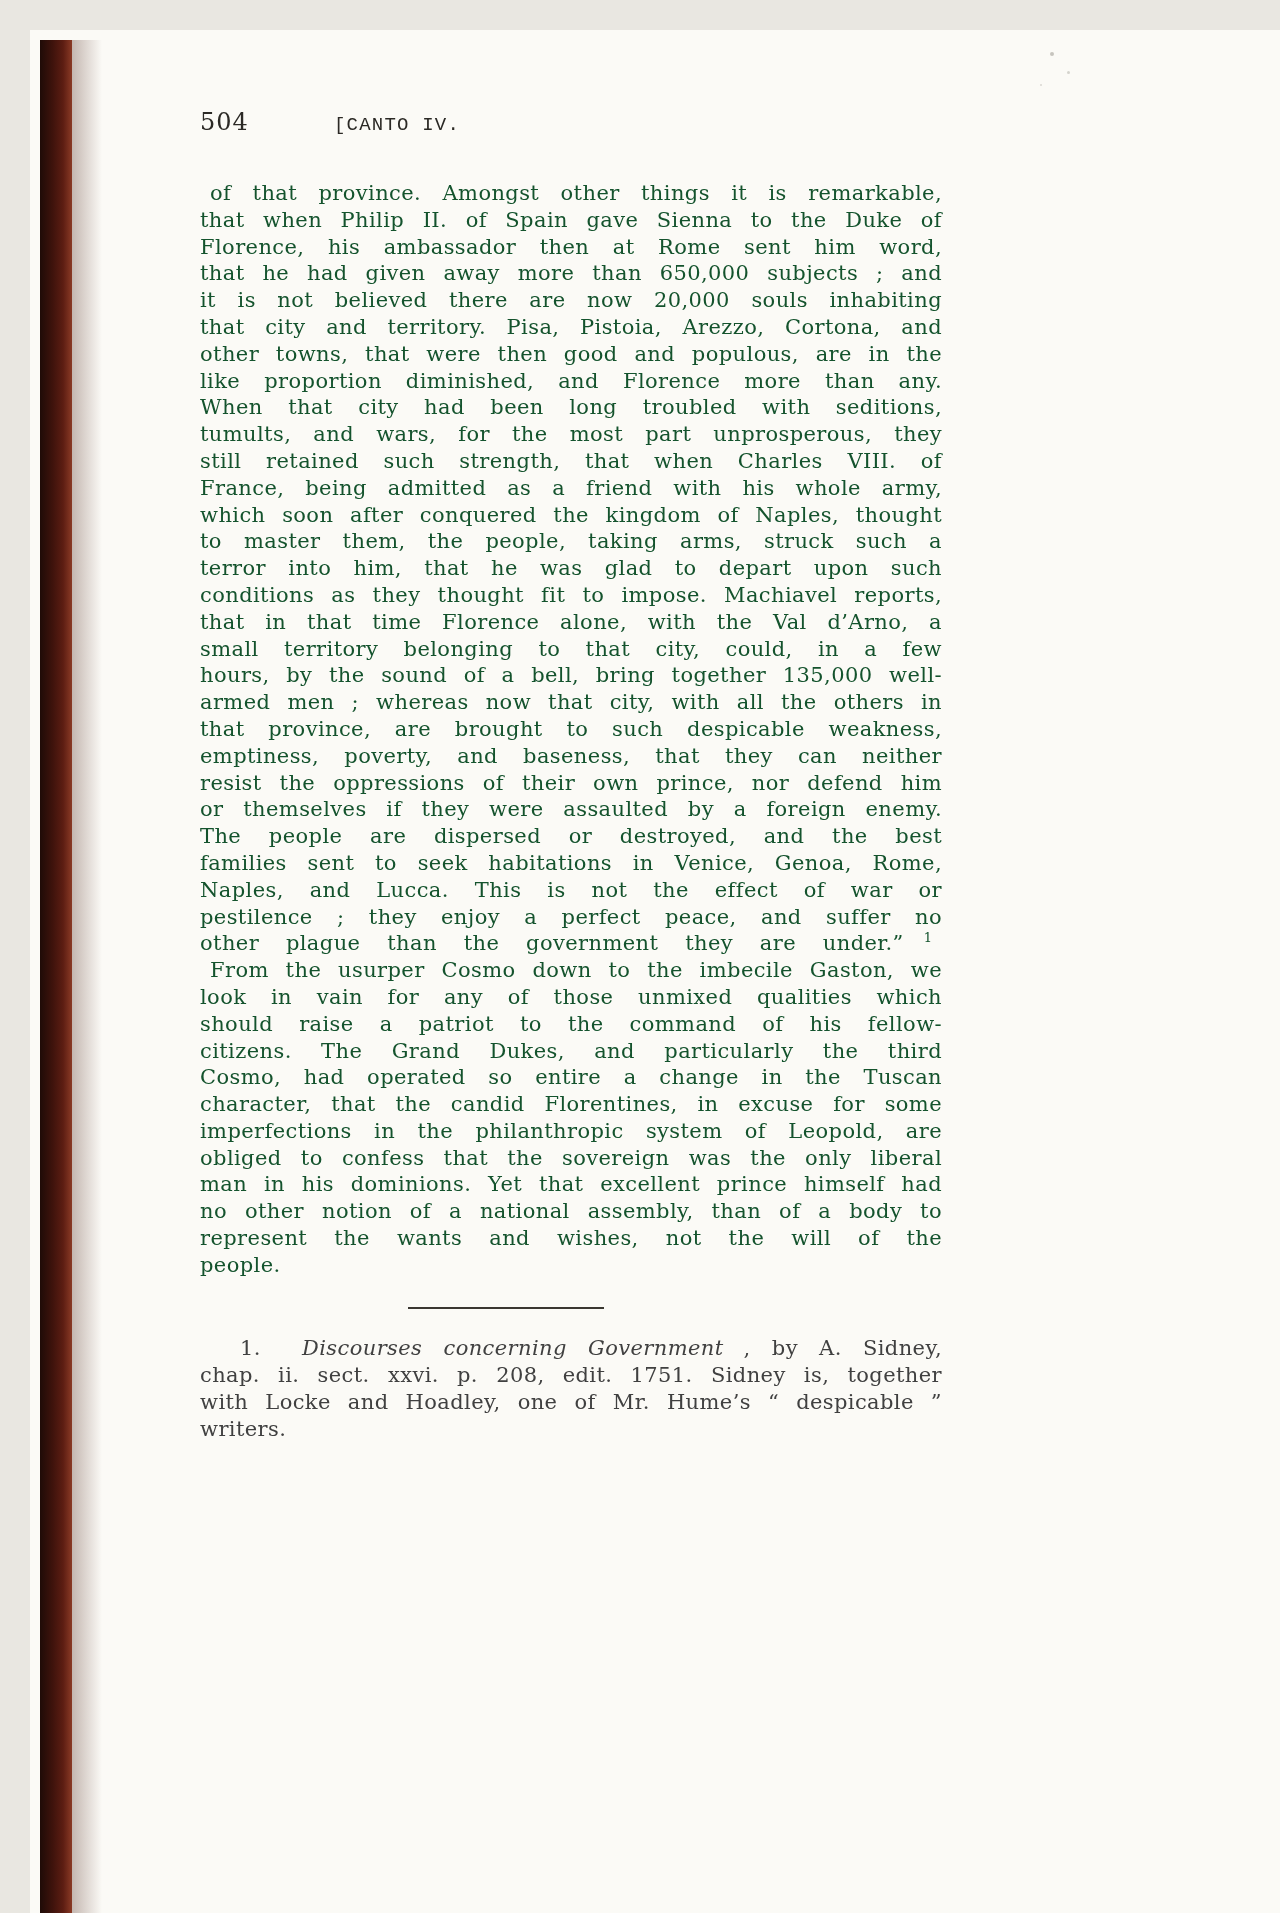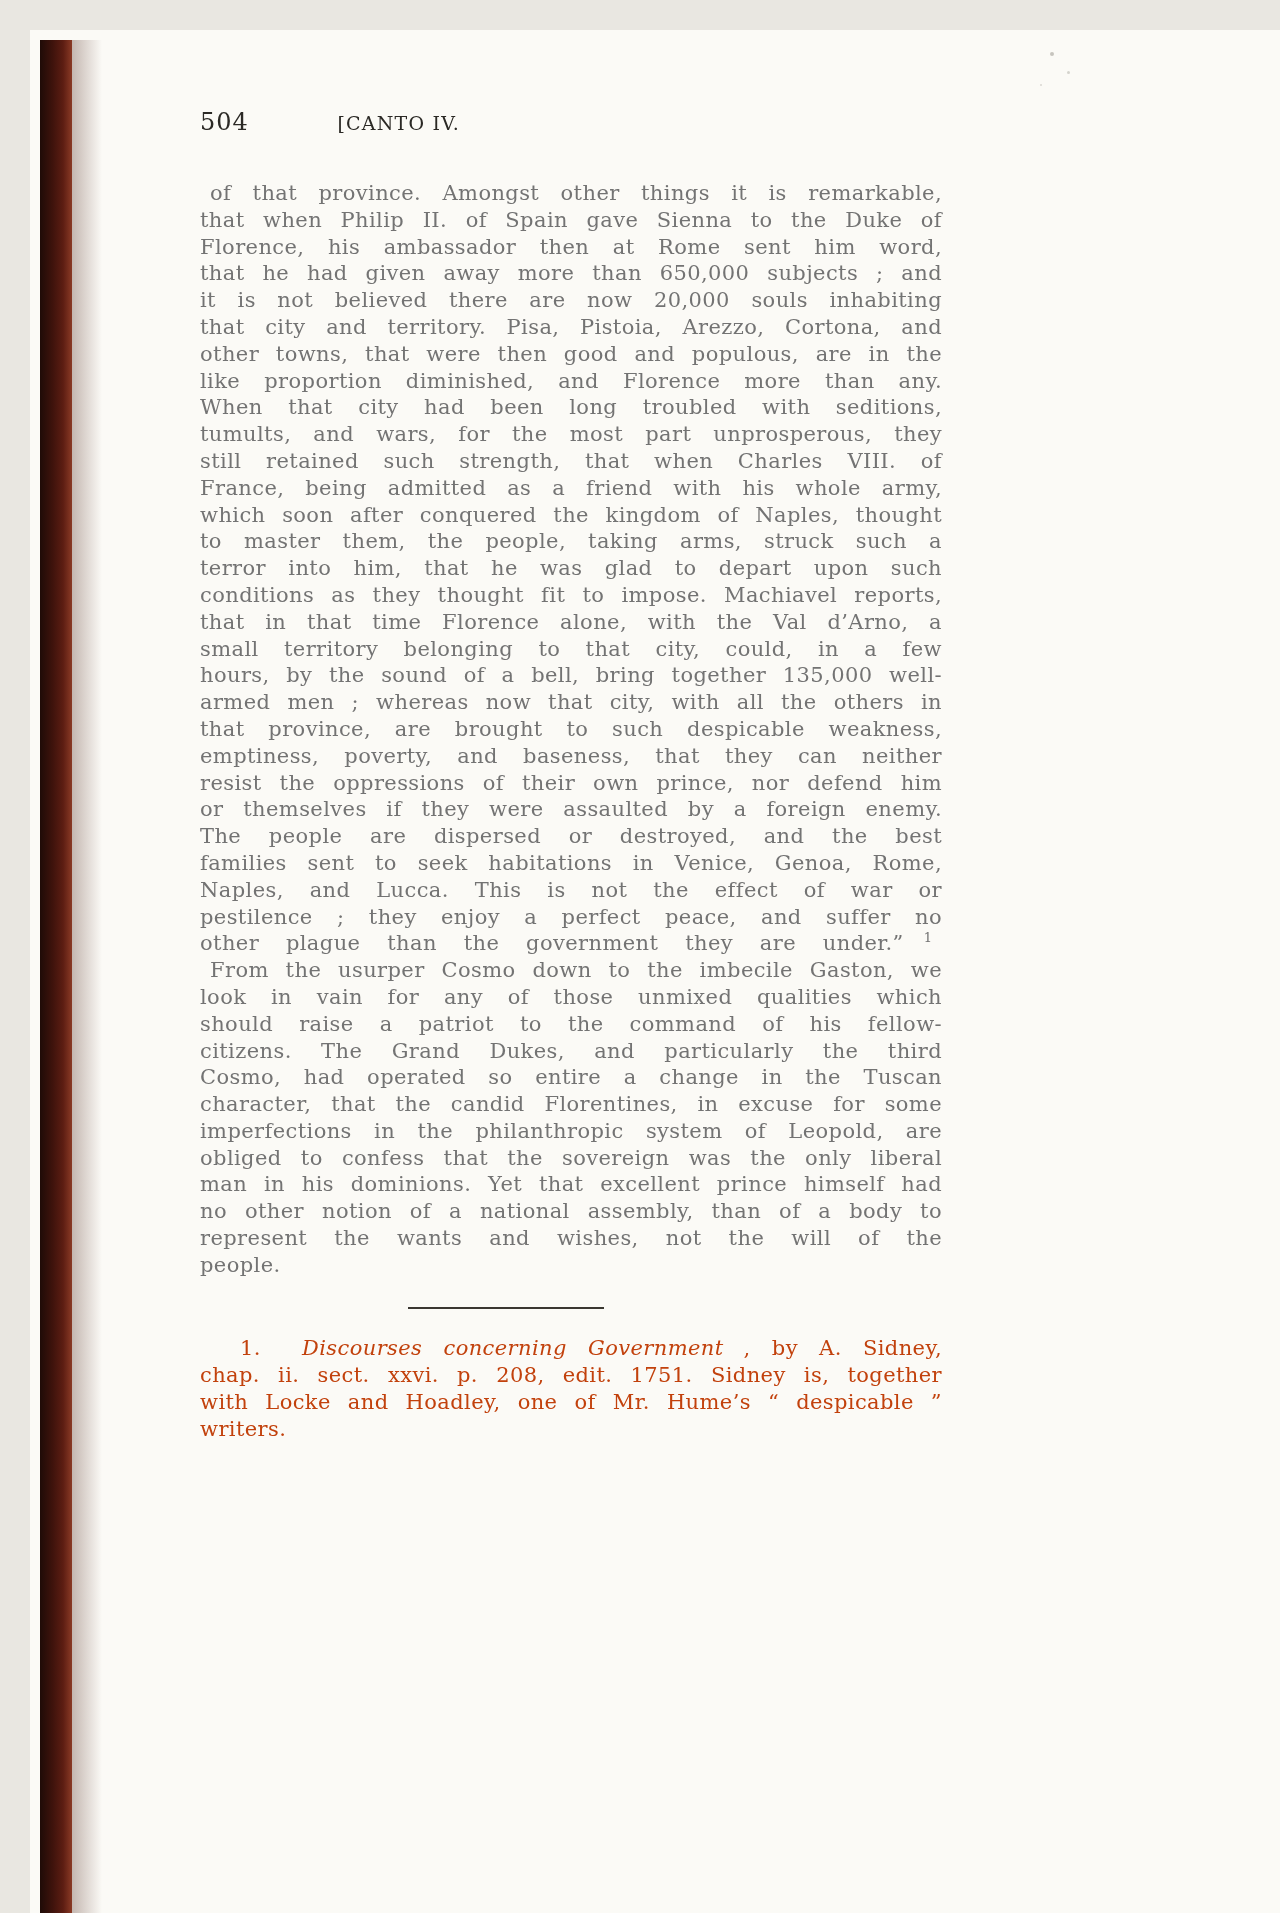--- a/index.html
+++ b/index.html
@@ -71,30 +71,31 @@
     font-size: 19px;
     letter-spacing: 1.6px;
     white-space: nowrap;
   }
   .canto-label {
     font-size: 19px;
     letter-spacing: 1.2px;
     text-align: right;
     min-width: 130px;
     white-space: nowrap;
+    font-family: Liberation Mono, monospace;
   }
 
   .body-paragraph {
     margin-top: 34px;
     font-size: 21px;
     line-height: 26.8px;
     text-align: justify;
     letter-spacing: 0.4px;
     word-spacing: 9px;
-    color: #737373;
+    color: #14532d;
   }
 
   .footnote-ref {
     font-size: 13px;
     vertical-align: super;
     line-height: 0;
     letter-spacing: 0;
   }
 
   .footnote-separator {
@@ -105,21 +106,21 @@
   }
 
   .footnote-text {
     margin-top: 26px;
     font-size: 21px;
     line-height: 27px;
     text-align: justify;
     letter-spacing: 0.4px;
     word-spacing: 9px;
     text-indent: 30px;
-    color: #c2410c;
+    color: #404040;
   }
   .footnote-text em {
     font-style: italic;
   }
 </style>
 </head>
 <body>
 
 <div class="page">
 

